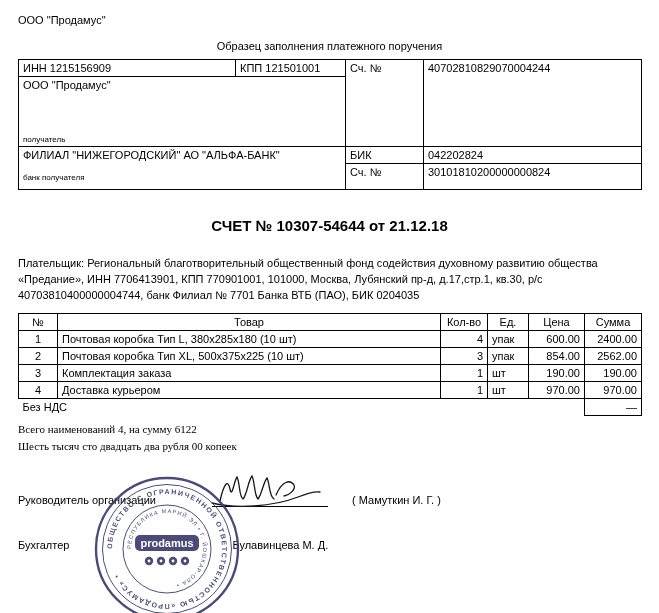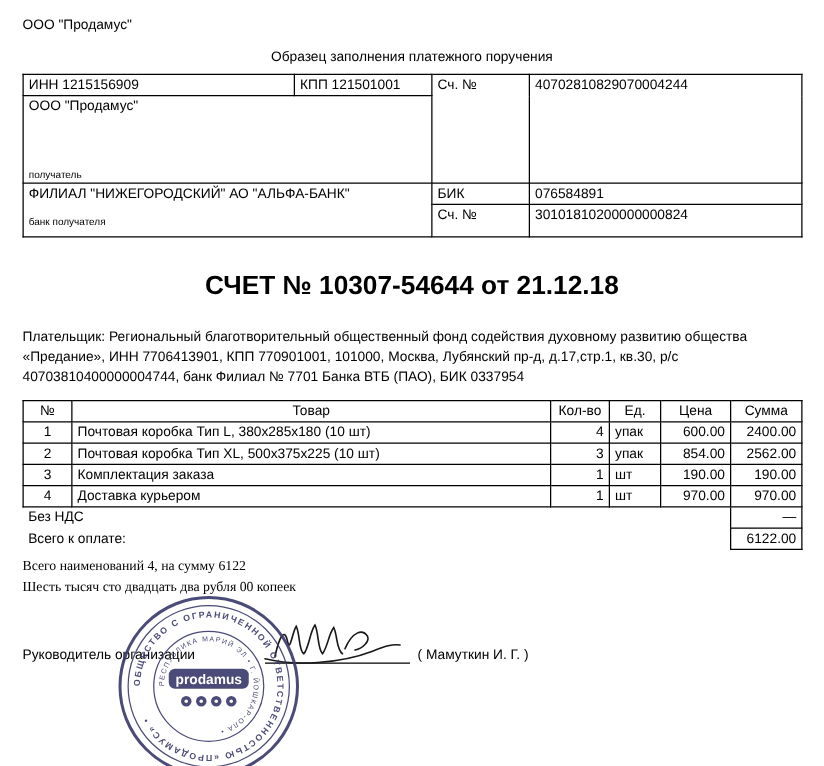--- a/index.html
+++ b/index.html
@@ -18,21 +18,21 @@
 
   .sample-caption { text-align:center; margin:11px 0 7px; }
 
   table { border-collapse:collapse; width:100%; table-layout:fixed; }
   td { border:1px solid #000; vertical-align:top; padding:1px 4px; line-height:14px; }
   .caption { font-size:8px; line-height:10px; display:block;margin-top:43px; }
 
   .bank-table td.v-top { vertical-align:top; }
   .bank-table .bank-caption { margin-top:11px; }
 
-  .invoice-title { text-align:center; font-weight:bold; font-size:21px; margin:27px 0 21px; }
+  .invoice-title { text-align:center; font-weight:bold; font-size:15px; margin:27px 0 21px; }
 
   .parties p { line-height:16px; }
 
   .items-table { margin-top:10px; }
   .items-table td { height:16px; }
   .items-table .th { text-align:center; }
   .num { text-align:right; }
   .ctr { text-align:center; }
   .noborder { border:none; }
   .label-right { padding-right:8px; }
@@ -41,21 +41,21 @@
   .summary div { line-height:17px; }
 
   .sig-row { margin-top:38px; display:flex; align-items:center; }
   .sig-row.accountant { margin-top:32px; }
   .sig-label { display:inline-block; }
   .sig-line {
     display:inline-block; width:116px; height:14px;
     border-bottom:1px solid #000; margin-left:56px; position:relative;
   }
   .autograph { position:absolute; left:-6px; bottom:-3px; overflow:visible; }
-  .sig-name { margin-left:6px; }
+  .sig-name { margin-left:24px; }
   .acct-name { margin-left:163px; }
 
   .stamp {
     position:absolute; left:92px; top:474px; width:150px; height:150px;
     opacity:0.92; pointer-events:none;
   }
 </style>
 </head>
 <body>
 
@@ -84,33 +84,33 @@
         <span>ООО "Продамус"</span>
         <span class="caption">получатель</span>
       </td>
     </tr>
     <tr style="height:17px">
       <td colspan="2" rowspan="2">
         <span>ФИЛИАЛ "НИЖЕГОРОДСКИЙ" АО "АЛЬФА-БАНК"</span>
         <span class="caption bank-caption">банк получателя</span>
       </td>
       <td>БИК</td>
-      <td>076584891</td>
+      <td>042202824</td>
     </tr>
     <tr style="height:26px">
       <td class="v-top">Сч. №</td>
       <td class="v-top">30101810200000000824</td>
     </tr>
   </tbody>
     </table>
 
   <div class="invoice-title">СЧЕТ № 10307-54644 от 21.12.18</div>
 
   <div class="parties">
-    <p>Плательщик: Региональный благотворительный общественный фонд содействия духовному развитию общества «Предание», ИНН 7706413901, КПП 770901001, 101000, Москва, Лубянский пр-д, д.17,стр.1, кв.30, р/с 40703810400000004744, банк Филиал № 7701 Банка ВТБ (ПАО), БИК 0337954</p>
+    <p>Плательщик: Региональный благотворительный общественный фонд содействия духовному развитию общества «Предание», ИНН 7706413901, КПП 770901001, 101000, Москва, Лубянский пр-д, д.17,стр.1, кв.30, р/с 40703810400000004744, банк Филиал № 7701 Банка ВТБ (ПАО), БИК 0204035</p>
   </div>
 
   <table class="items-table">
     <colgroup>
         <col style="width:39px">
         <col style="width:383px">
         <col style="width:47px">
         <col style="width:41px">
         <col style="width:56px">
         <col style="width:57px">
@@ -153,24 +153,20 @@
       <td>Доставка курьером</td>
       <td class="num">1</td>
       <td>шт</td>
       <td class="num">970.00</td>
       <td class="num">970.00</td>
     </tr>
     <tr style="height:15px">
       <td colspan="5" class="noborder label-right">Без НДС</td>
       <td class="num">—</td>
     </tr>
-    <tr style="height:15px">
-      <td colspan="5" class="noborder label-right">Всего к оплате:</td>
-      <td class="num">6122.00</td>
-    </tr>
   </tbody>
     </table>
 
   <div class="summary">
     <div>Всего наименований 4, на сумму 6122</div>
     <div>Шесть тысяч сто двадцать два рубля 00 копеек</div>
   </div>
 
   <div class="sig-row">
     <span class="sig-label">Руководитель организации</span>
@@ -179,20 +175,24 @@
         <g fill="none" stroke="#17171a" stroke-width="1.3" stroke-linecap="round">
           <path d="M14,32 C18,14 22,10 24,20 C26,30 28,12 31,8 C34,14 33,28 37,30 C41,26 42,12 46,7 C49,13 48,26 52,30 C56,25 57,14 61,9 C64,15 63,27 68,30"></path>
           <path d="M6,34 C30,40 66,38 92,28 C102,24 108,22 114,23"></path>
           <path d="M70,26 C76,12 84,10 88,16 C90,20 84,26 78,27"></path>
         </g>
       </svg>
     </span>
     <span class="sig-name">( Мамуткин И. Г. )</span>
   </div>
 
+  <div class="sig-row accountant">
+    <span class="sig-label">Бухгалтер</span>
+    <span class="acct-name">Булавинцева М. Д.</span>
+  </div>
 
 </div>
 
 <svg class="stamp" viewBox="0 0 150 150">
   <g fill="none" stroke="#3c3c6e">
     <circle cx="75" cy="75" r="71" stroke-width="2.4"></circle>
     <circle cx="75" cy="75" r="64.5" stroke-width="1"></circle>
     <circle cx="75" cy="75" r="44" stroke-width="1"></circle>
   </g>
   <defs>

